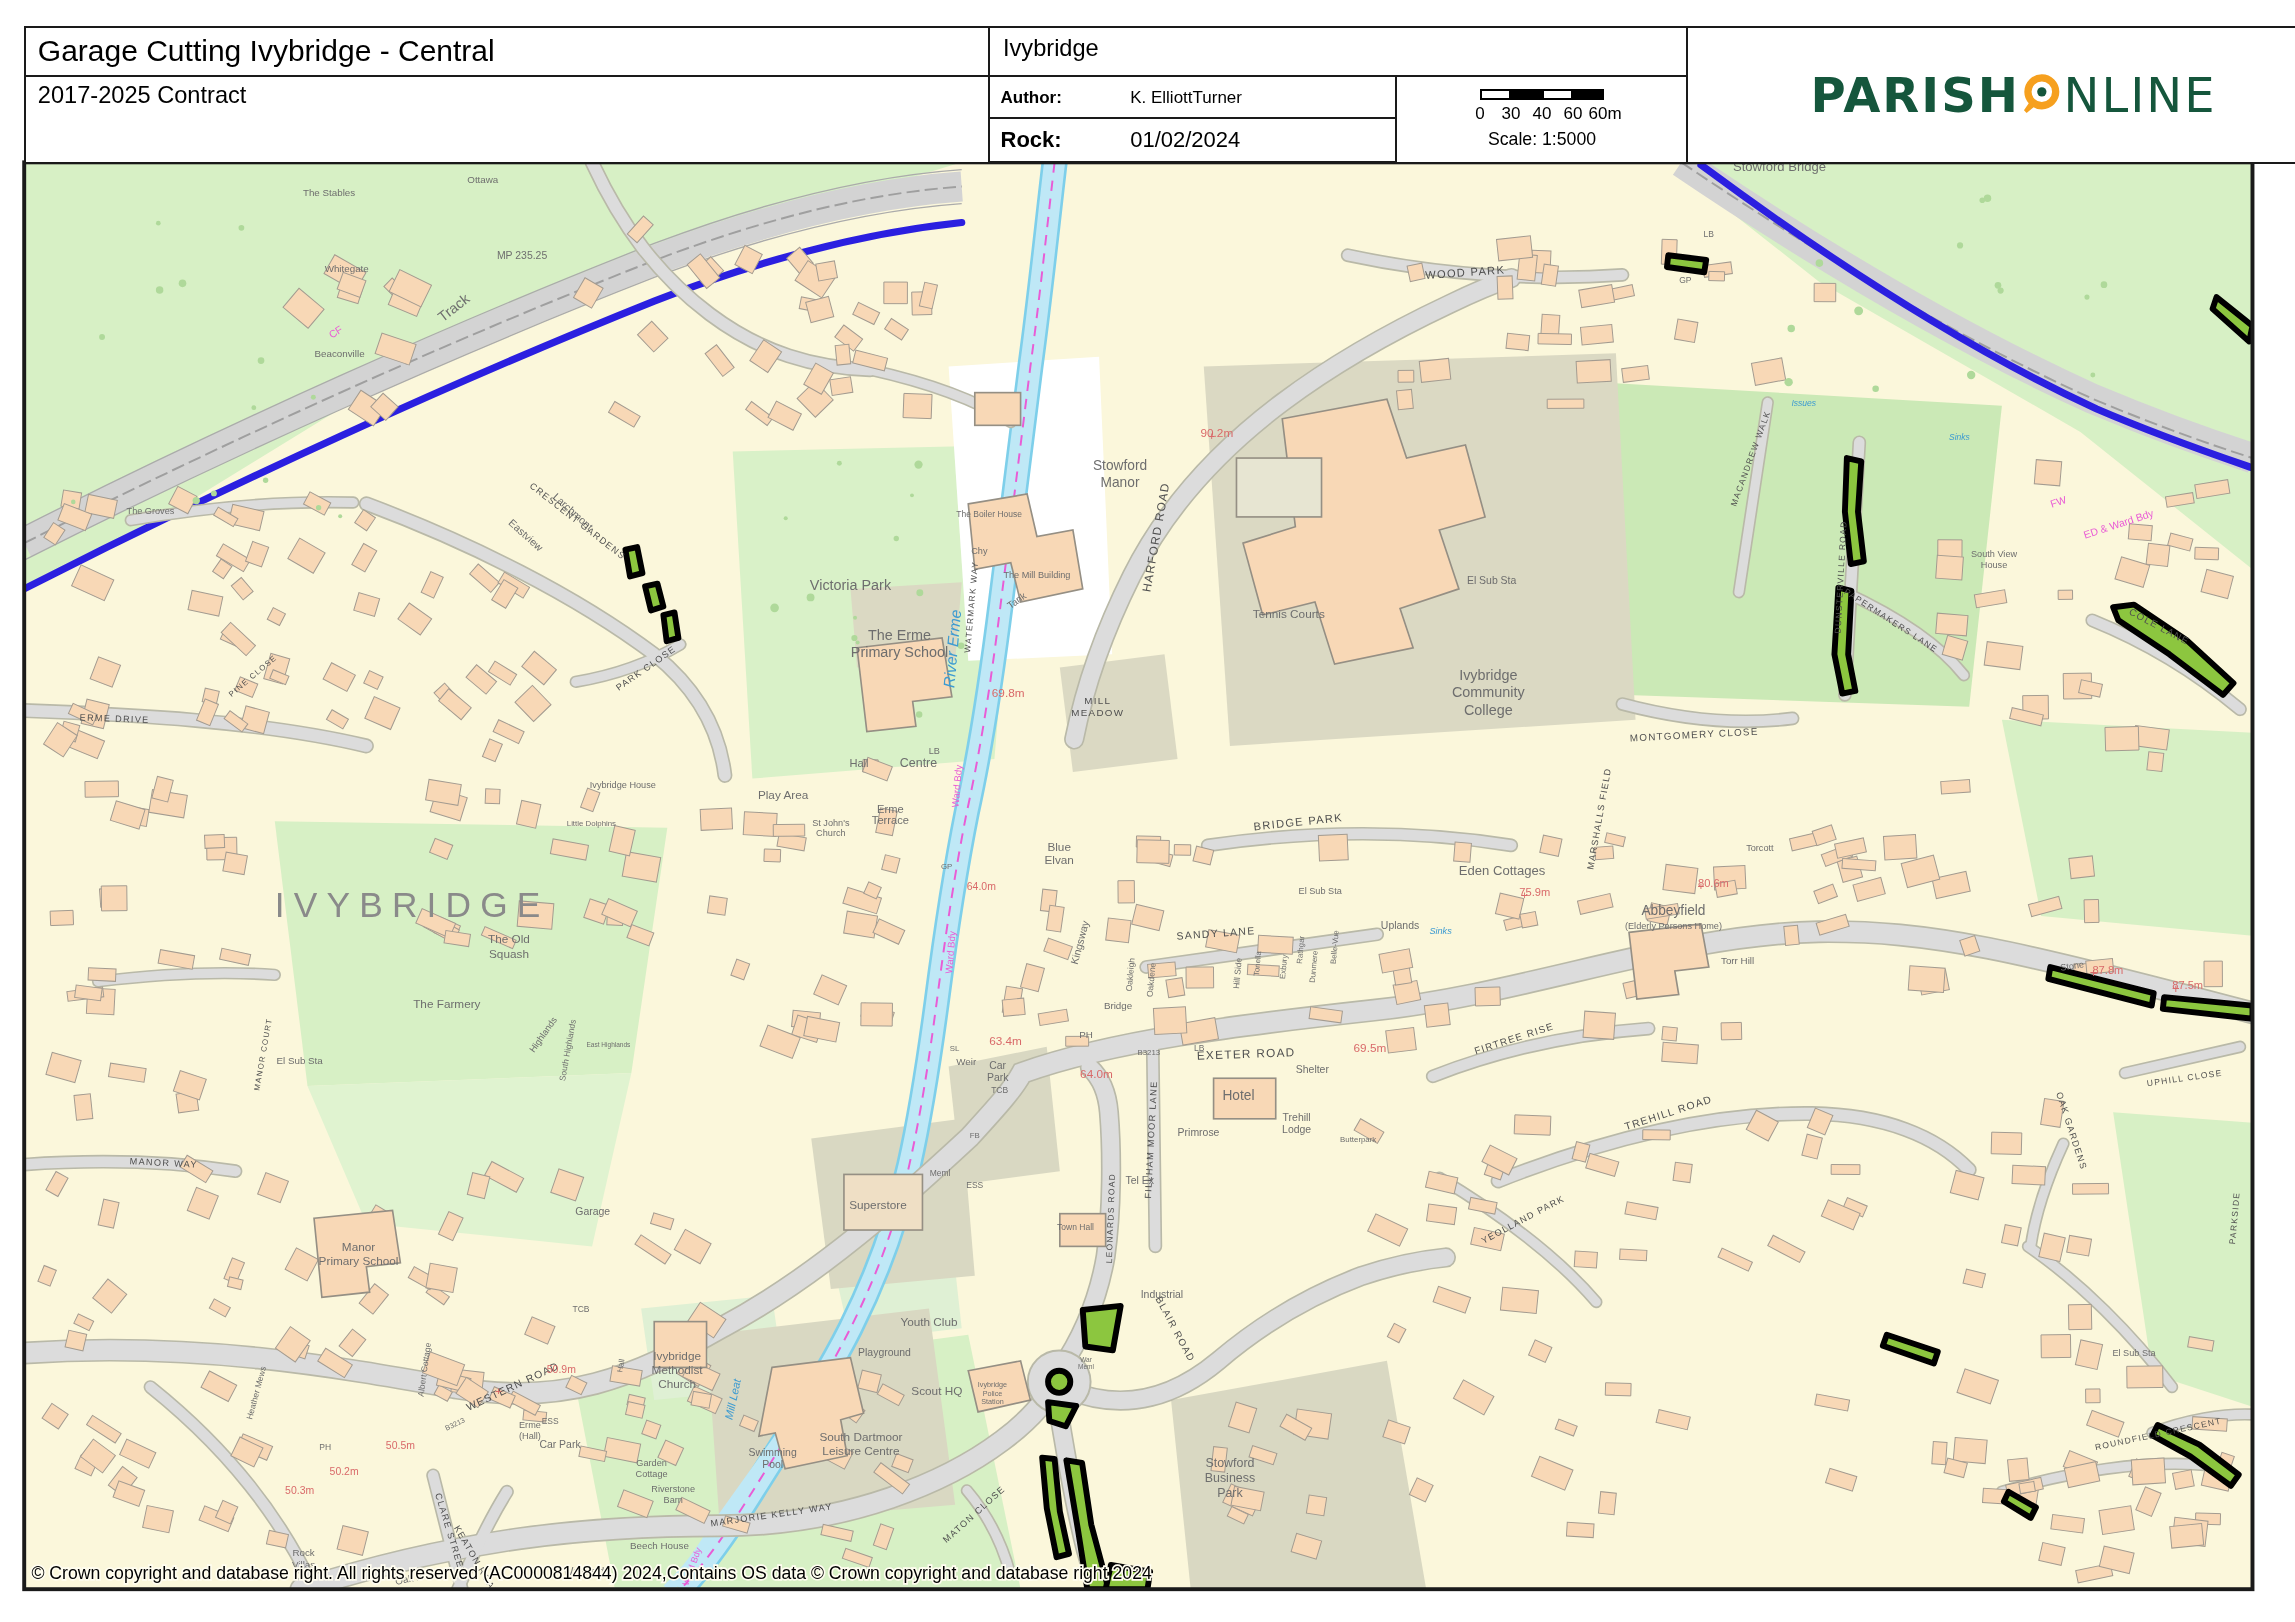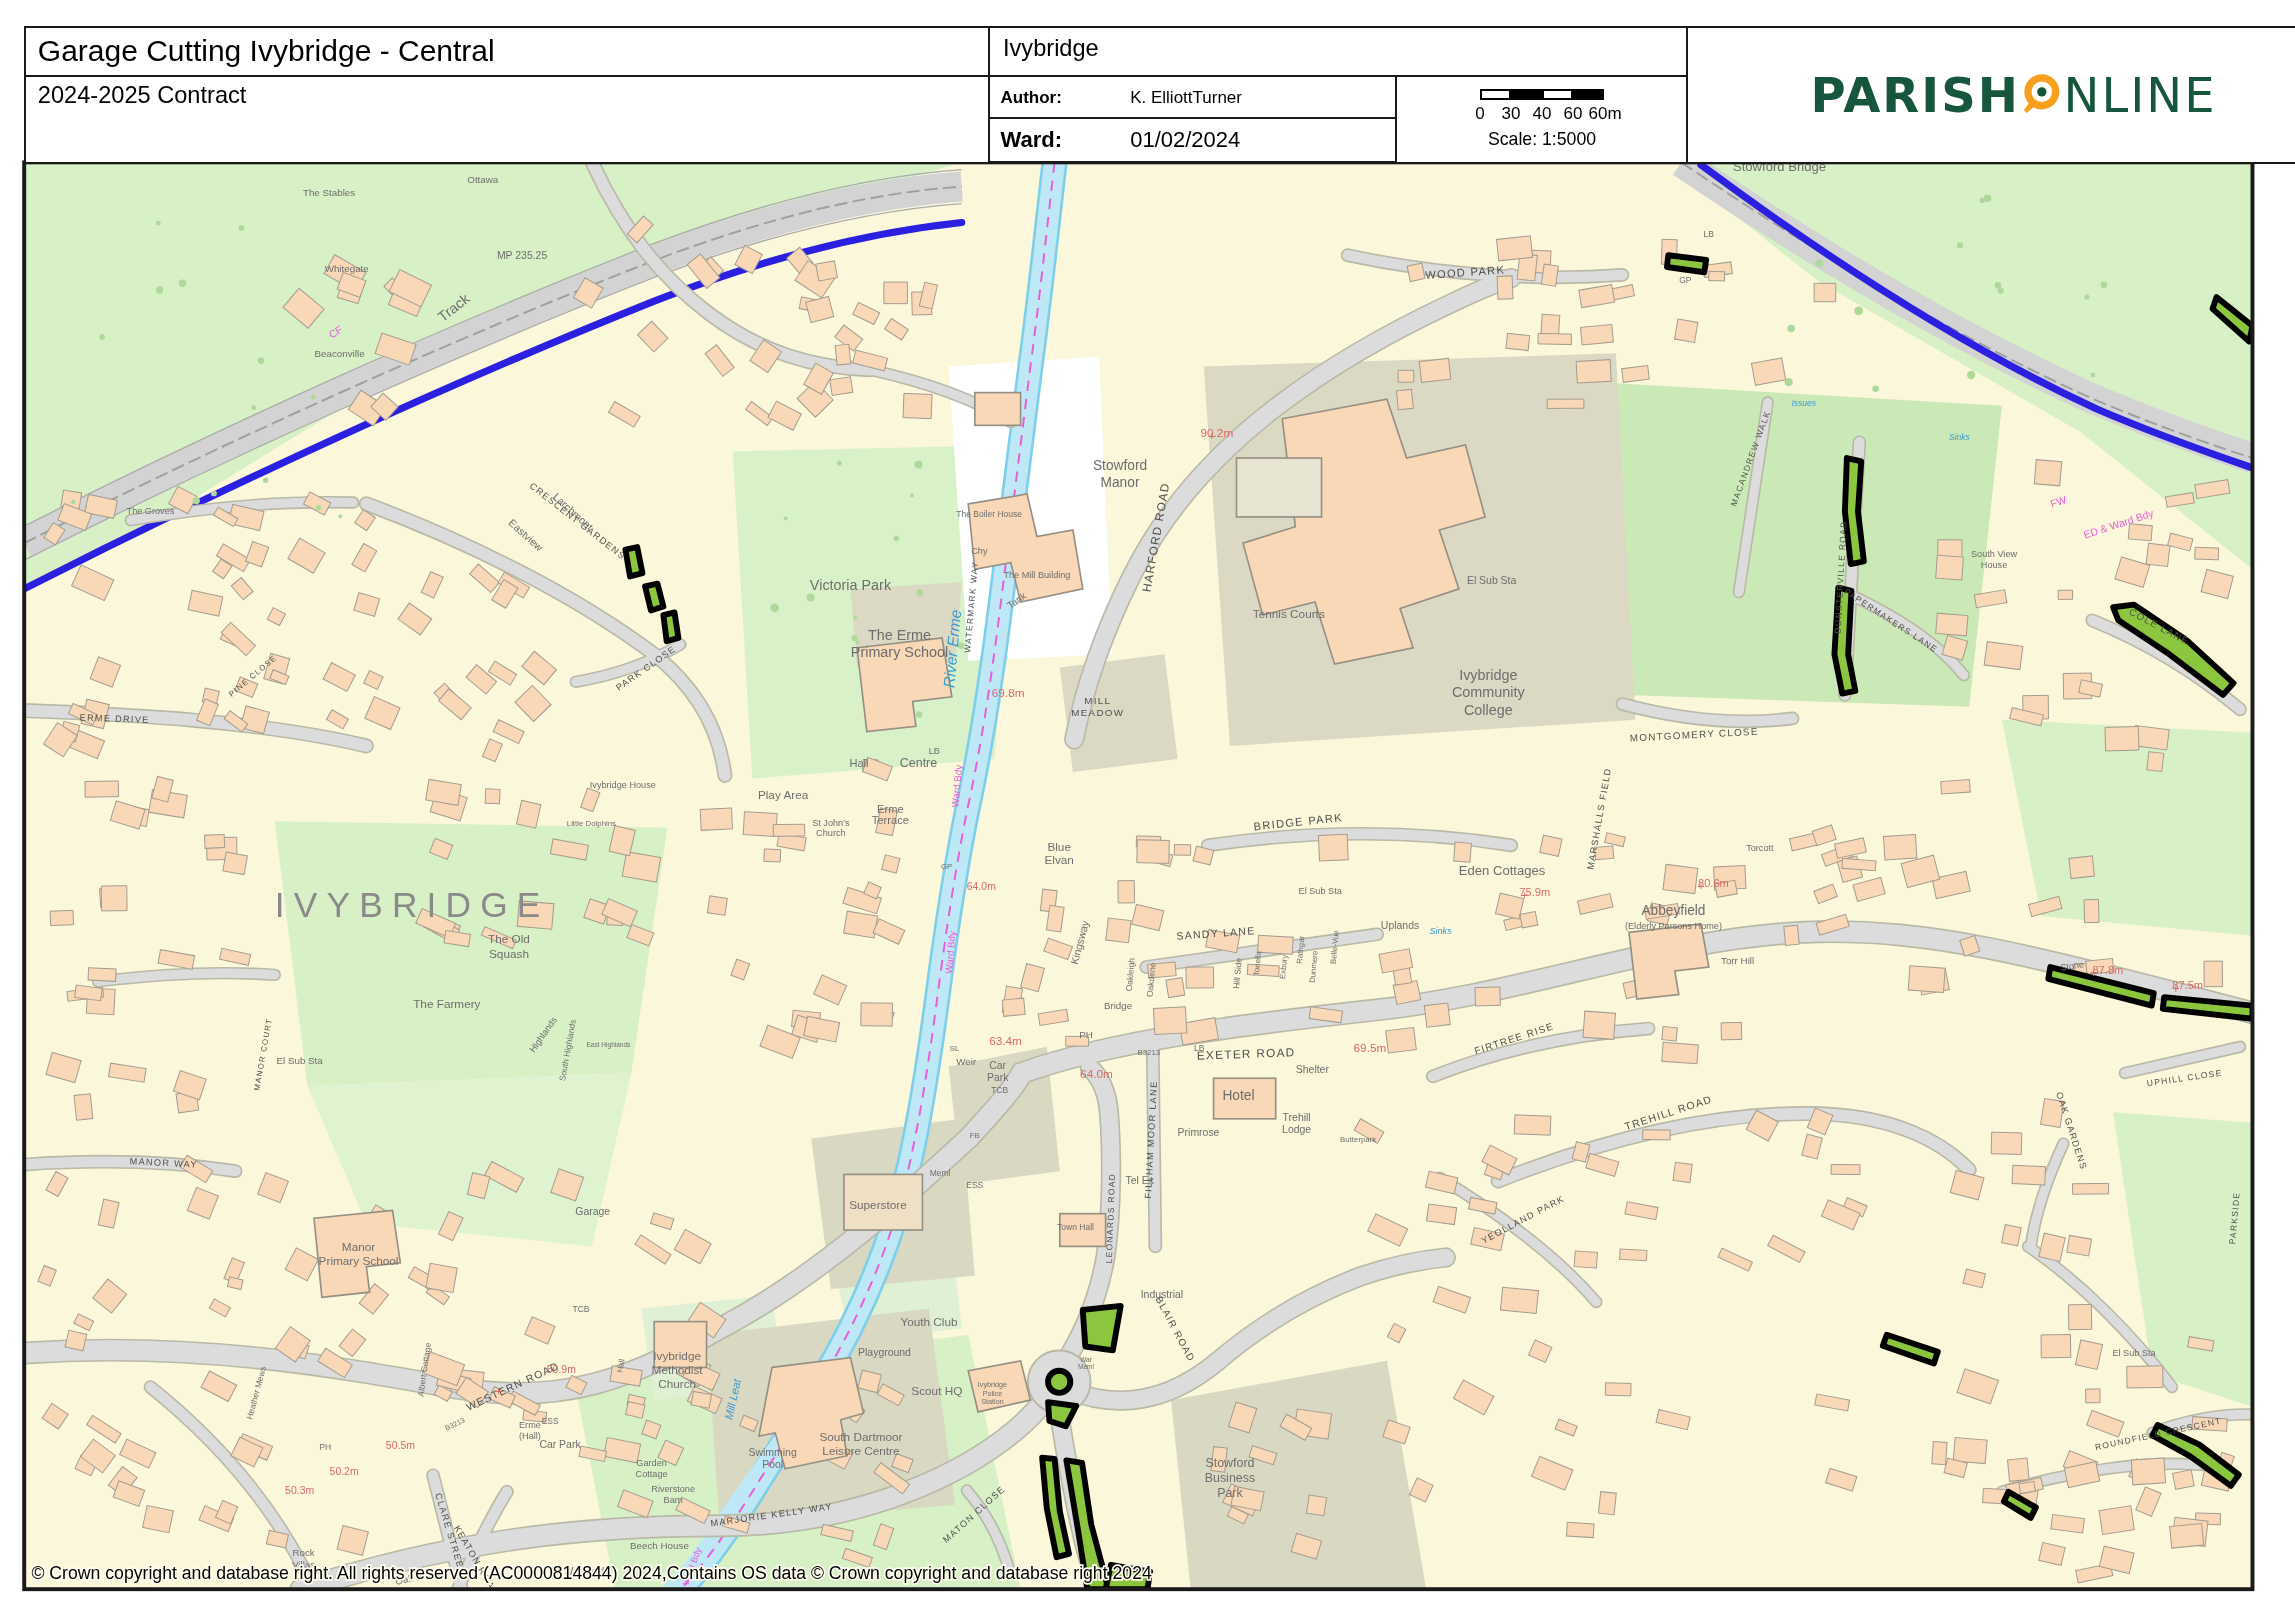--- a/index.html
+++ b/index.html
@@ -900,29 +900,29 @@
           <text x="1490" y="1816" font-size="13" text-anchor="middle" class="lbl-g">ESS</text>
         </g>
 
       <text class="footer-copy" x="48" y="2414">© Crown copyright and database right. All rights reserved (AC0000814844) 2024,Contains OS data © Crown copyright and database right 2024</text>
     </g>
 
     <rect x="37" y="248" width="3406" height="2181" fill="none" stroke="#1a1a1a" stroke-width="6"></rect>
   </svg>
 
   <div class="cell cell-title">Garage Cutting Ivybridge - Central</div>
-  <div class="cell cell-subtitle">2024-2025 Contract</div>
+  <div class="cell cell-subtitle">2017-2025 Contract</div>
   <div class="cell cell-area">Ivybridge</div>
 
   <div class="cell cell-author">
     <span class="hdr-label">Author:</span>
     <span class="hdr-value">K. ElliottTurner</span>
   </div>
   <div class="cell cell-date">
-    <span class="hdr-label">Ward:</span>
+    <span class="hdr-label">Rock:</span>
     <span class="hdr-value">01/02/2024</span>
   </div>
 
   <div class="cell cell-scale">
     <div class="scalebar">
       <div class="seg seg-w"></div>
       <div class="seg seg-b"></div>
       <div class="seg seg-w"></div>
       <div class="seg seg-b"></div>
     </div>

